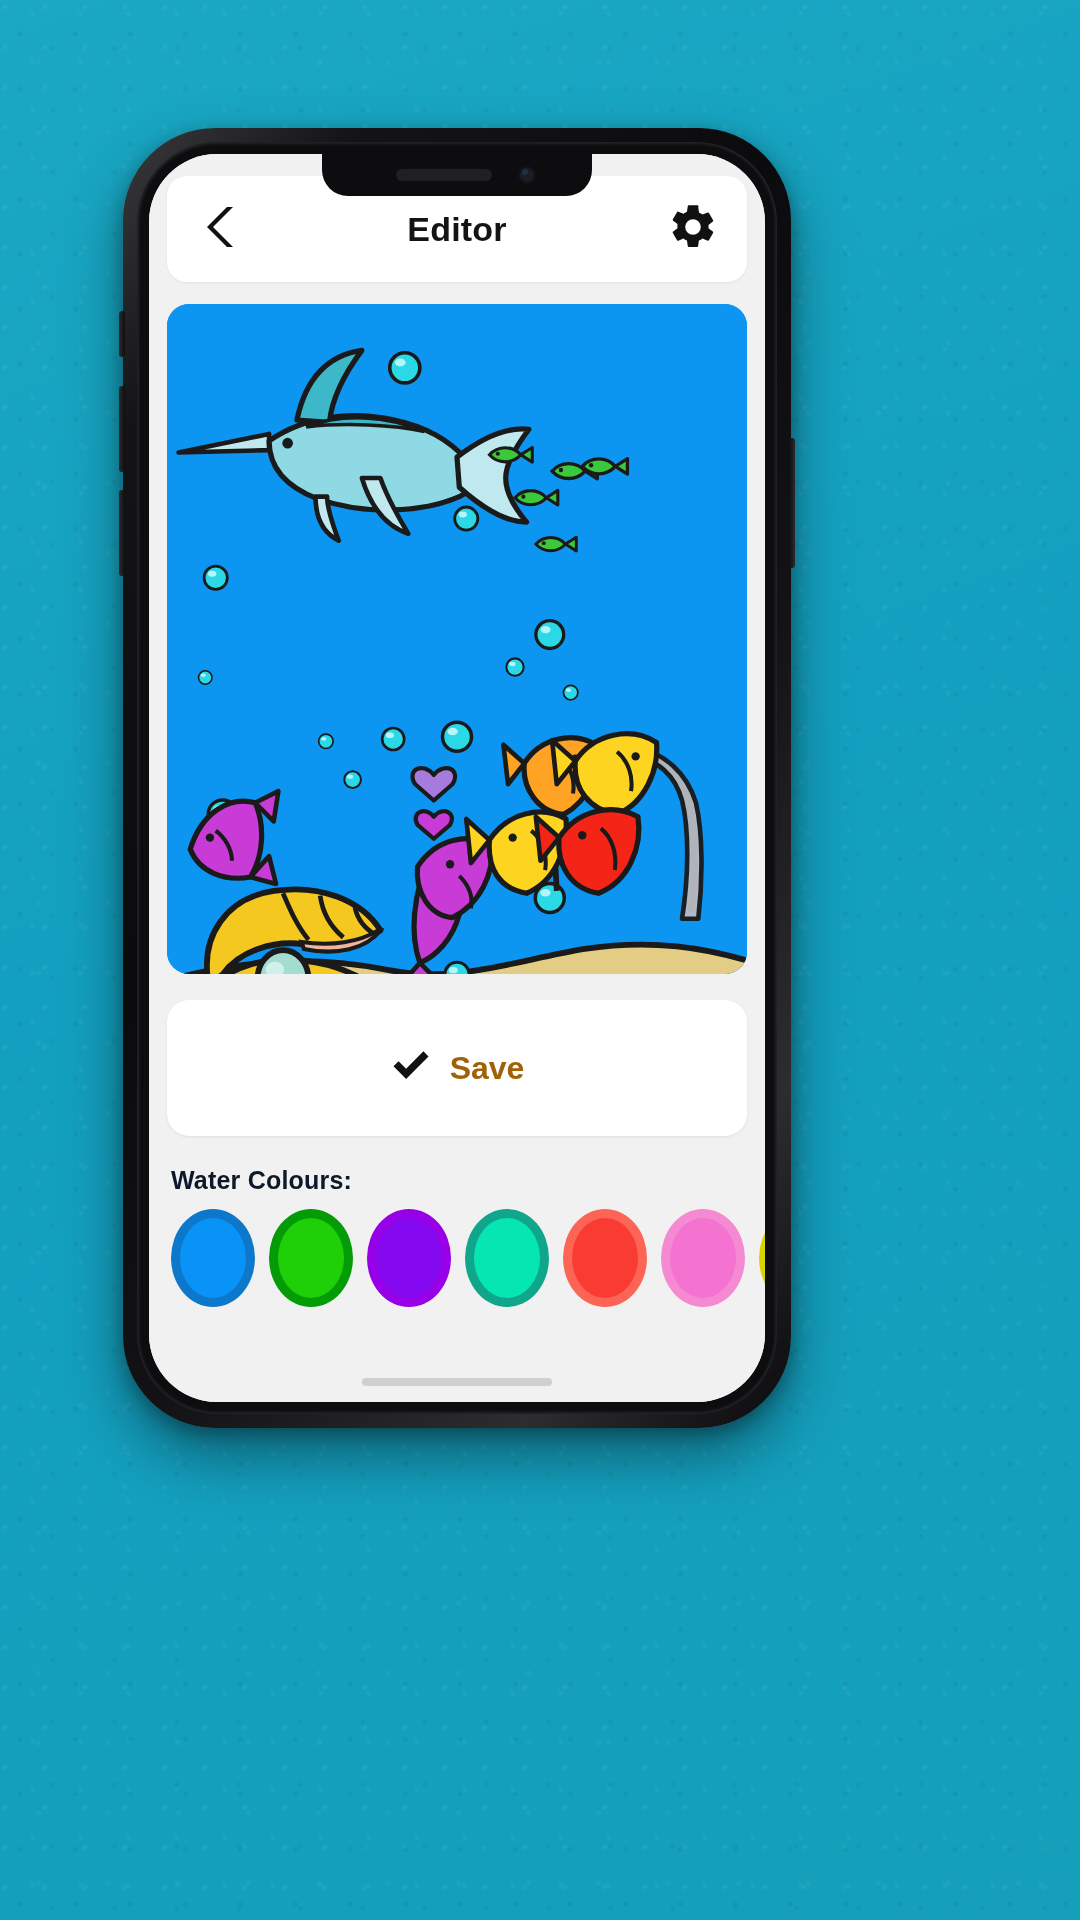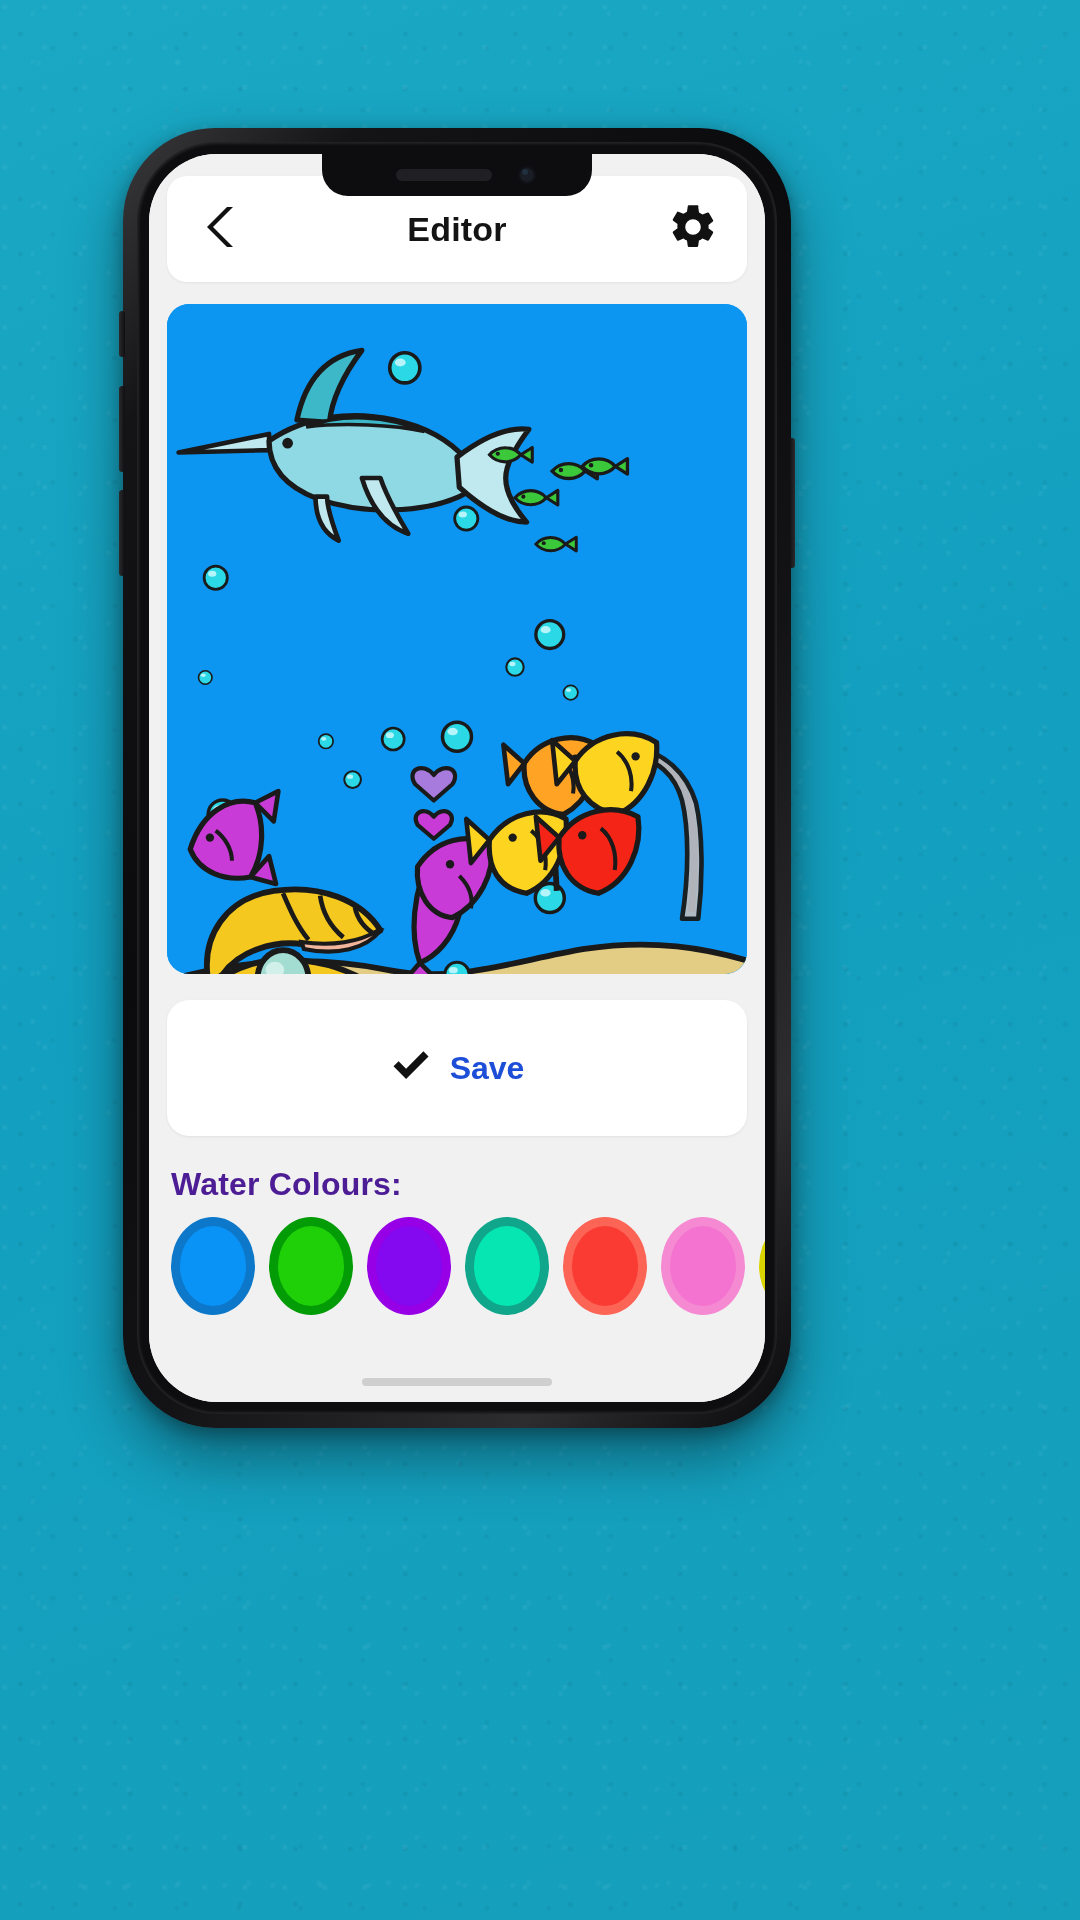--- a/index.html
+++ b/index.html
@@ -107,25 +107,25 @@
   #action-row{
     display:flex; gap:16px;
     margin:26px 18px 0 18px;
   }
   .action-btn{
     flex:1; height:136px; background:#fff; border-radius:22px;
     display:flex; align-items:center; justify-content:center; gap:18px;
     cursor:pointer;
     box-shadow:0 1px 3px rgba(0,0,0,.07);
   }
-  .action-label{ font-size:32px; font-weight:700; color:#1d4ed8; }
+  .action-label{ font-size:32px; font-weight:700; color:#a16207; }
 
   
   #palette-section{ margin:30px 0 0 0; padding-left:22px; }
-  #palette-title{ font-size:32px; font-weight:600; color:#4c1d95; letter-spacing:.2px; }
+  #palette-title{ font-size:25px; font-weight:600; color:#0f172a; letter-spacing:.2px; }
   #swatch-row{ display:flex; gap:14px; margin-top:14px; }
   .swatch{
     flex:0 0 auto; width:84px; height:98px; border-radius:50%;
     display:flex; align-items:center; justify-content:center;
     cursor:pointer;
   }
   .swatch-inner{ width:66px; height:80px; border-radius:50%; }
 
   
   #home-indicator{

